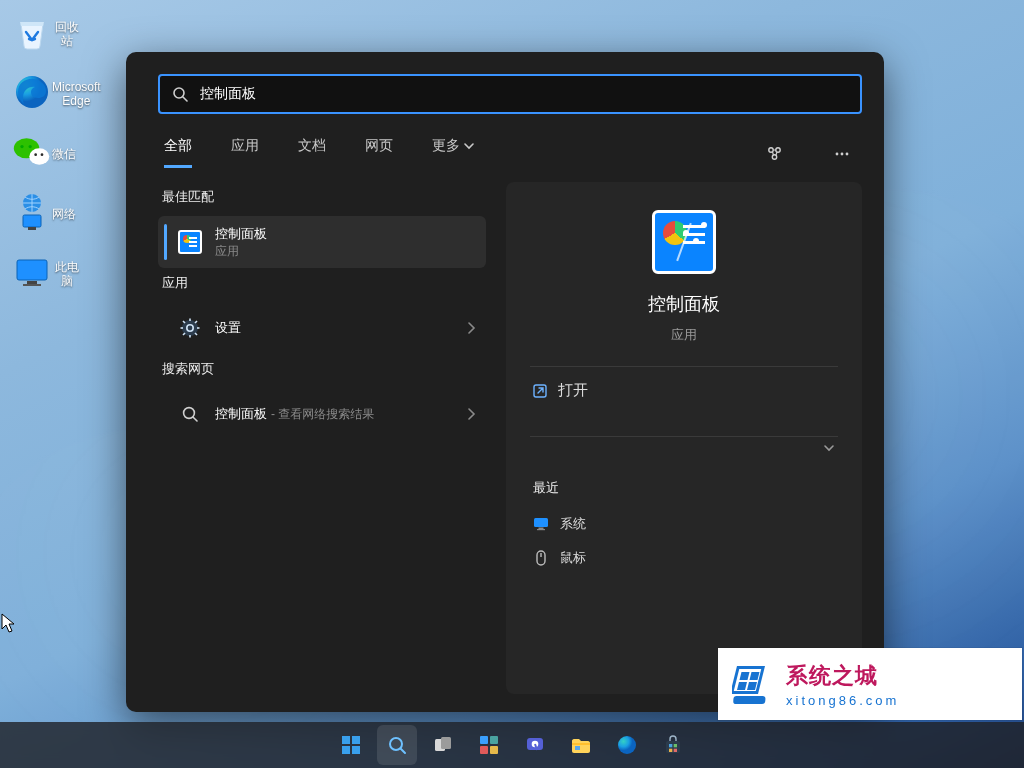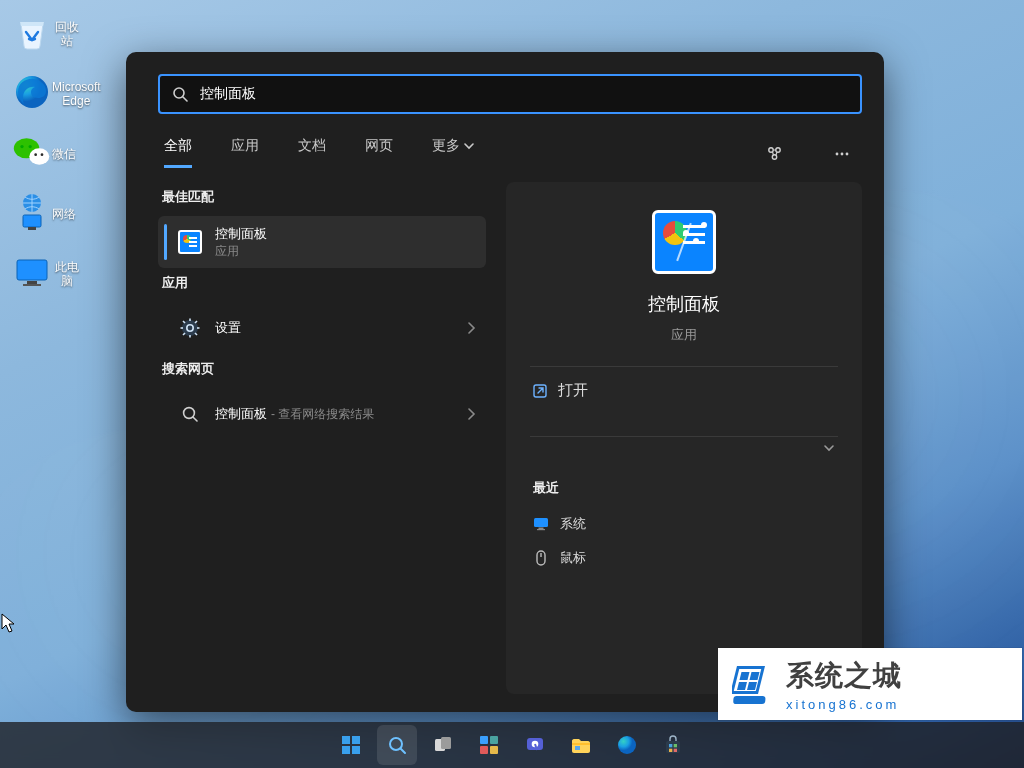--- a/index.html
+++ b/index.html
@@ -40,21 +40,21 @@
 .tab { color:#c9c9c9; font-size:14px; padding-bottom:10px; border-bottom:3px solid transparent; cursor:pointer; }
 .tab.active { color:#fff; border-bottom-color:#52a8ff; }
 .more-tab { display:flex; align-items:center; gap:4px; }
 .tab-spacer { flex:1; }
 .hdr-ico { width:28px; height:28px; display:flex; align-items:center; justify-content:center; color:#cfcfcf; cursor:pointer; border-radius:4px; }
 
 .body { display:flex; gap:20px; margin-top:14px; flex:1; min-height:0; }
 .left { width:328px; }
 .right { flex:1; background:#262626; border-radius:8px; padding:28px 24px 20px 24px; display:flex; flex-direction:column; }
 
-.section-h { color:#eee; font-size:13px; font-weight:700; margin:6px 4px 10px 4px; }
+.section-h { color:#eee; font-size:13px; font-weight:400; margin:6px 4px 10px 4px; }
 
 .result-row { display:flex; align-items:center; height:52px; border-radius:6px; padding:0 10px 0 6px; cursor:pointer; }
 .result-row .accent { width:3px; align-self:stretch; margin:8px 8px 8px 0; border-radius:2px; background:transparent; }
 .result-row.selected { background:#2e2e2e; }
 .result-row.selected .accent { background:#52a8ff; }
 .result-row .ricon { width:30px; height:30px; display:flex; align-items:center; justify-content:center; margin-right:10px; }
 .result-row .rtext { flex:1; display:flex; flex-direction:column; }
 .result-row .rtitle { color:#fff; font-size:13px; }
 .result-row .rsub { color:#8a8a8a; font-size:12px; }
 .result-row .chev { color:#8a8a8a; font-size:14px; }
@@ -80,21 +80,21 @@
 .tbtn { width:40px; height:40px; border-radius:6px; display:flex; align-items:center; justify-content:center; cursor:pointer; }
 .tbtn.active { background:rgba(255,255,255,0.10); }
 
 
 .svg { display:block; }
 
 
 .watermark { position:absolute; right:2px; bottom:48px; width:304px; height:72px; background:#fff; display:flex; align-items:center; padding-left:14px; gap:10px; box-shadow:0 0 0 1px rgba(0,0,0,.05); }
 .watermark .wlogo { width:44px; height:44px; }
 .watermark .wtext { display:flex; flex-direction:column; }
-.watermark .wt1 { color:#404040; font-size:28px; font-weight:700; letter-spacing:1px; }
+.watermark .wt1 { color:#be185d; font-size:22px; font-weight:700; letter-spacing:1px; }
 .watermark .wt2 { color:#1773d1; font-size:13px; letter-spacing:3px; margin-top:2px; }
 
 
 .cursor { position:absolute; left:1px; top:613px; width:14px; height:20px; }
 
 
 .cp-mini { width:24px; height:24px; background:#0a84ff; border:2px solid #fff; border-radius:3px; position:relative; }
 .cp-mini::before { content:""; position:absolute; left:3px; top:3px; width:8px; height:8px; border-radius:50%; background:conic-gradient(#2ecc71 0 120deg,#f1c40f 120deg 240deg,#e74c3c 240deg 360deg); }
 .cp-mini::after { content:""; position:absolute; right:3px; top:5px; width:8px; height:2px; background:#fff; box-shadow:0 4px 0 #fff, 0 8px 0 #fff; }
 

